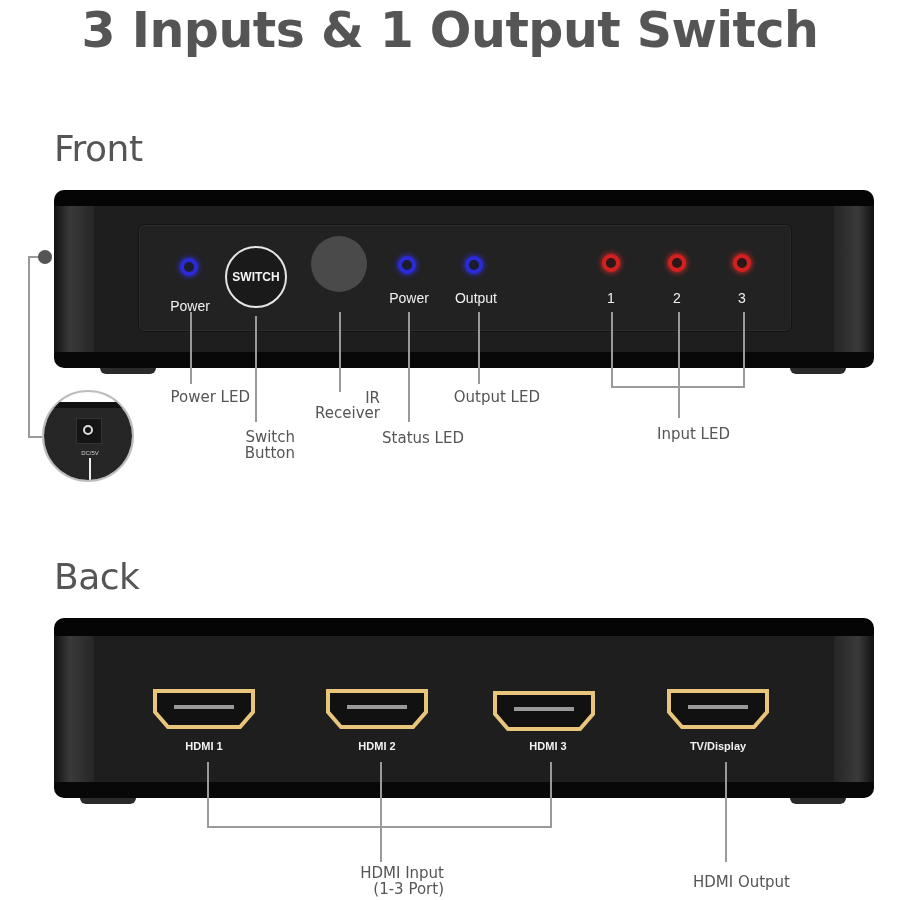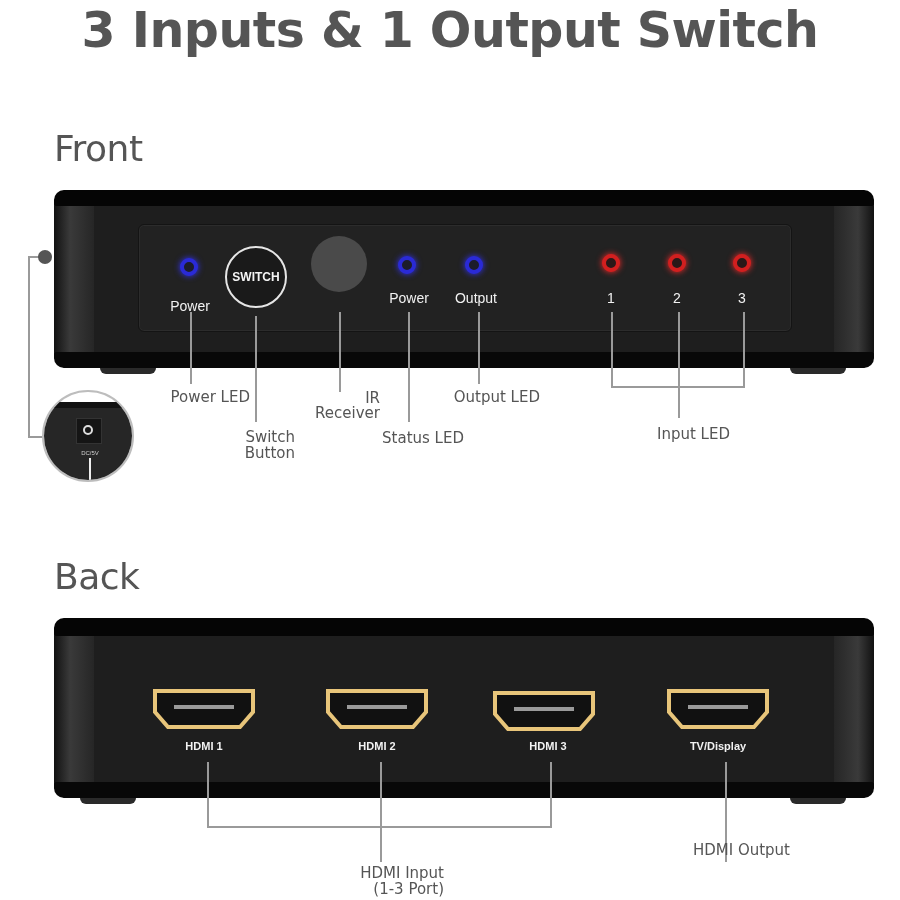--- a/index.html
+++ b/index.html
@@ -136,13 +136,13 @@
 <div class="abs hdmi-label" style="left:658px; top:740px; width:120px;">TV/Display</div>
 
 <div class="abs vline" style="left:207px; top:762px; height:66px;"></div>
 <div class="abs vline" style="left:380px; top:762px; height:100px;"></div>
 <div class="abs vline" style="left:550px; top:762px; height:66px;"></div>
 <div class="abs hline" style="left:207px; top:826px; width:345px;"></div>
 <div class="abs vline" style="left:725px; top:762px; height:100px;"></div>
 
 <div class="abs callout" style="left:320px; top:865px; width:124px;">HDMI Input</div>
 <div class="abs callout" style="left:320px; top:881px; width:124px;">(1-3 Port)</div>
-<div class="abs callout" style="left:660px; top:842px; width:130px;">HDMI Output</div>
+<div class="abs callout" style="left:660px; top:874px; width:130px;">HDMI Output</div>
 
 </body></html>

